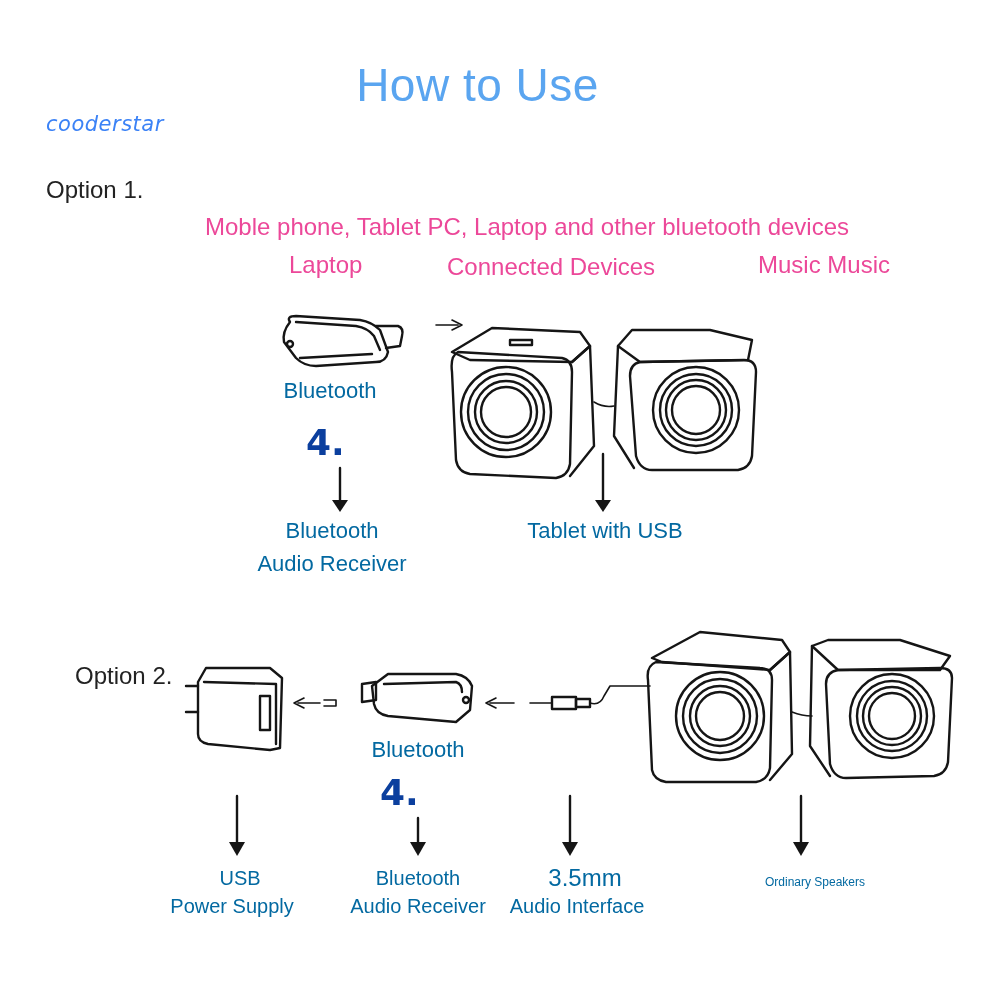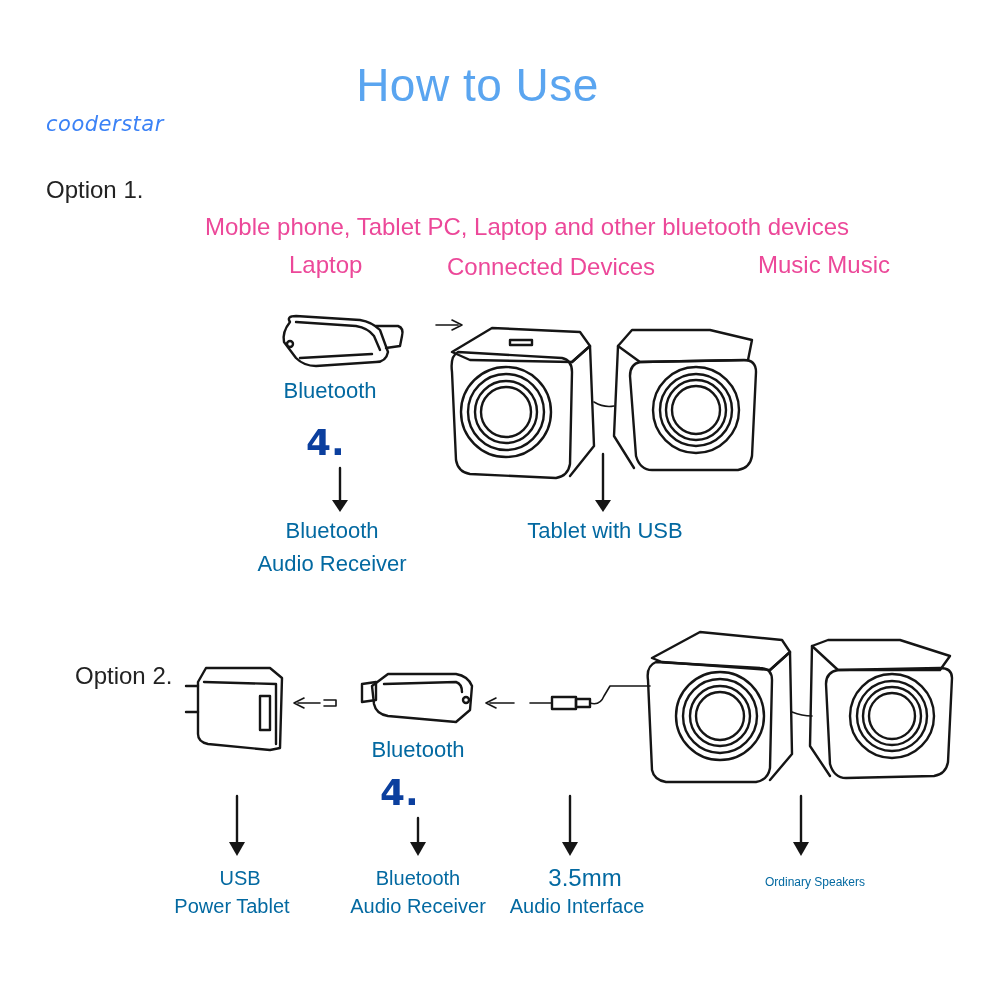--- a/index.html
+++ b/index.html
@@ -33,21 +33,21 @@
 <div class="abs num" style="left:306px;top:422px;">4.</div>
 <div class="abs lbl" style="left:232px;top:517px;width:200px;">Bluetooth</div>
 <div class="abs lbl" style="left:232px;top:550px;width:200px;">Audio Receiver</div>
 <div class="abs lbl" style="left:490px;top:517px;width:230px;">Tablet with USB</div>
 
 <div class="abs option" style="left:34px;top:662px;margin-left:41px;">Option 2.</div>
 <div class="abs lbl" style="left:350px;top:736px;width:136px;">Bluetooth</div>
 <div class="abs num" style="left:380px;top:772px;">4.</div>
 
 <div class="abs lbl" style="left:160px;top:864px;width:160px;font-size:20px;">USB</div>
-<div class="abs lbl" style="left:152px;top:892px;width:160px;font-size:20px;">Power Tablet</div>
+<div class="abs lbl" style="left:152px;top:892px;width:160px;font-size:20px;">Power Supply</div>
 <div class="abs lbl" style="left:338px;top:864px;width:160px;font-size:20px;">Bluetooth</div>
 <div class="abs lbl" style="left:338px;top:892px;width:160px;font-size:20px;">Audio Receiver</div>
 <div class="abs lbl" style="left:505px;top:864px;width:160px;font-size:24px;">3.5mm</div>
 <div class="abs lbl" style="left:497px;top:892px;width:160px;font-size:20px;text-align:center;">Audio Interface</div>
 <div class="abs lbl" style="left:710px;top:868px;width:210px;font-size:12px;">Ordinary Speakers</div>
 
 <svg class="draw" viewBox="0 0 1001 1001">
 
   <g>
     <path d="M290 322 Q286 316 296 316 L360 320 Q372 322 380 330 L388 352 Q386 362 376 362 L316 366 Q304 366 296 358 L284 342 Q282 332 290 322 Z"></path>

